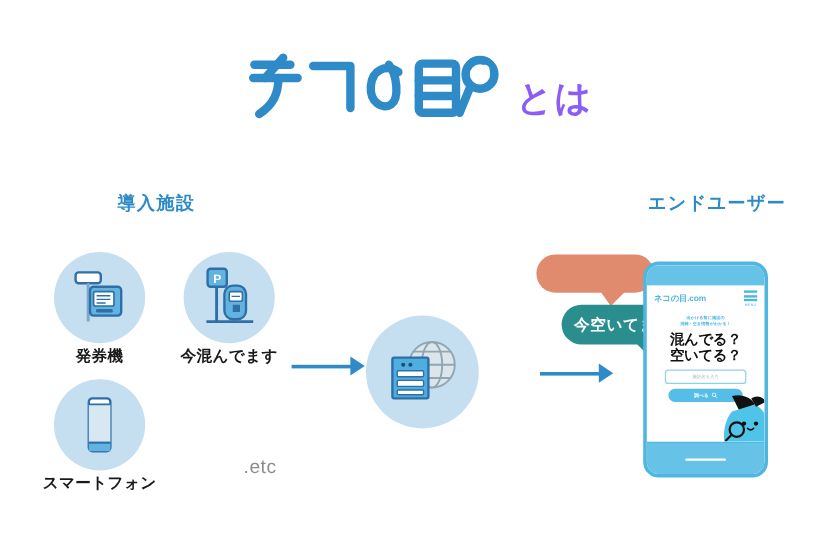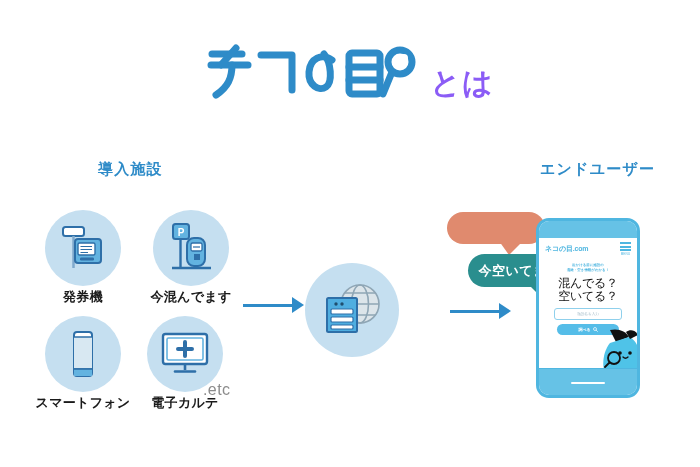--- a/index.html
+++ b/index.html
@@ -127,21 +127,21 @@
   .ph-menu .bars{display:flex;flex-direction:column;gap:1.5px;}
   .ph-menu .bars i{display:block;width:11px;height:2px;background:#4FB6E0;}
   .ph-menu .mlabel{font-size:3px;color:#4FB6E0;letter-spacing:0.2px;}
 
   .ph-micro{
     margin-top:5px;text-align:center;font-size:3.4px;line-height:1.55;
     color:#4FB6E0;font-weight:700;letter-spacing:0.1px;
   }
   .ph-headline{
     margin-top:3px;text-align:center;font-size:12px;line-height:1.12;
-    font-weight:400;color:#111111;letter-spacing:-0.3px;
+    font-weight:700;color:#111111;letter-spacing:-0.3px;
   }
   .ph-input{
     margin:5px auto 0 auto;width:66px;height:10px;
     border:1px solid #8FD0EC;border-radius:3px;background:#fff;
     display:flex;align-items:center;justify-content:center;
     font-size:3.6px;color:#9fb8c5;
   }
   .ph-btn{
     margin:4px auto 0 auto;width:62px;height:11px;border-radius:7px;
     background:#55BDE8;display:flex;align-items:center;justify-content:center;
@@ -229,32 +229,20 @@
             <rect x="8" y="3" width="18" height="44" rx="3" fill="#ffffff" stroke="#2E6FA8" stroke-width="2"></rect>
             <rect x="8" y="8" width="18" height="32" fill="#D8E8F2"></rect>
             <path d="M8 8 H26 M8 40 H26" stroke="#2E6FA8" stroke-width="1.6"></path>
             <rect x="8" y="40" width="18" height="7" fill="#63B3E0"></rect>
             <path d="M8 40 H26" stroke="#2E6FA8" stroke-width="1.6"></path>
           </svg>
         </div>
         <div class="icon-label">スマートフォン</div>
       </div>
 
-      <div class="icon-cell">
-        <div class="icon-disc">
-          <svg width="52" height="46" viewBox="0 0 52 46">
-            <rect x="4" y="3" width="44" height="30" rx="2.5" fill="#ffffff" stroke="#2E6FA8" stroke-width="2.4"></rect>
-            <rect x="8" y="7" width="36" height="22" rx="1.5" fill="#ffffff" stroke="#63B3E0" stroke-width="1.6"></rect>
-            <path d="M26 11 V25 M19 18 H33" stroke="#2E6FA8" stroke-width="4" stroke-linecap="round"></path>
-            <path d="M26 33 V39" stroke="#2E6FA8" stroke-width="2.6"></path>
-            <path d="M16 40.5 H36" stroke="#2E6FA8" stroke-width="2.6" stroke-linecap="round"></path>
-          </svg>
-        </div>
-        <div class="icon-label">電子カルテ</div>
-      </div>
 
     </div>
   </div>
 
   <div class="etc-text">.etc</div>
 
   <div class="arrow" id="arrow-1">
     <div class="shaft"></div>
     <div class="head"></div>
   </div>

